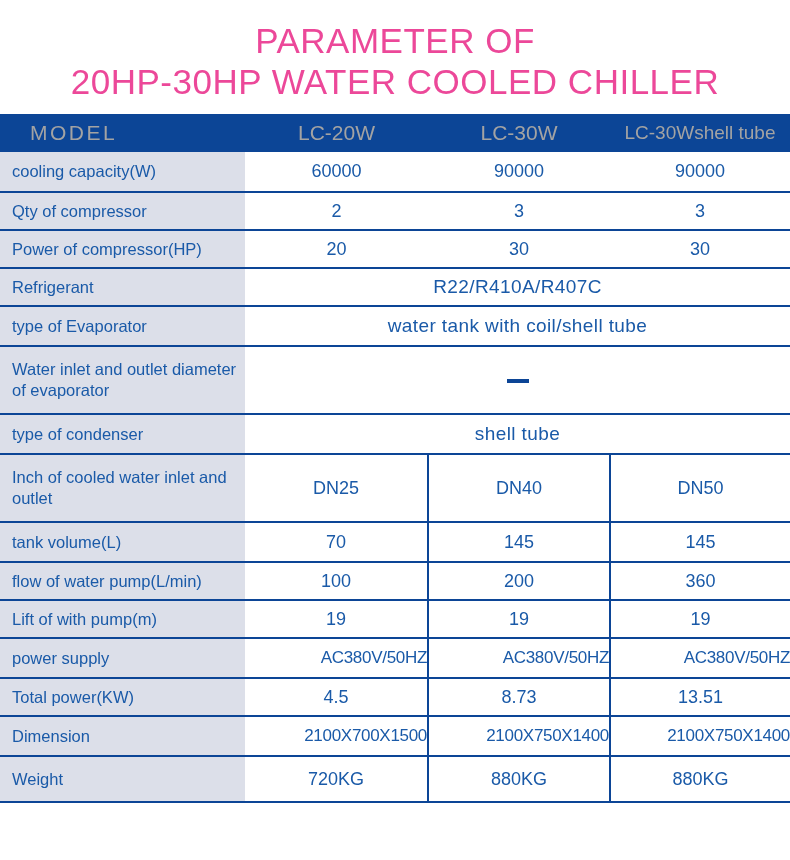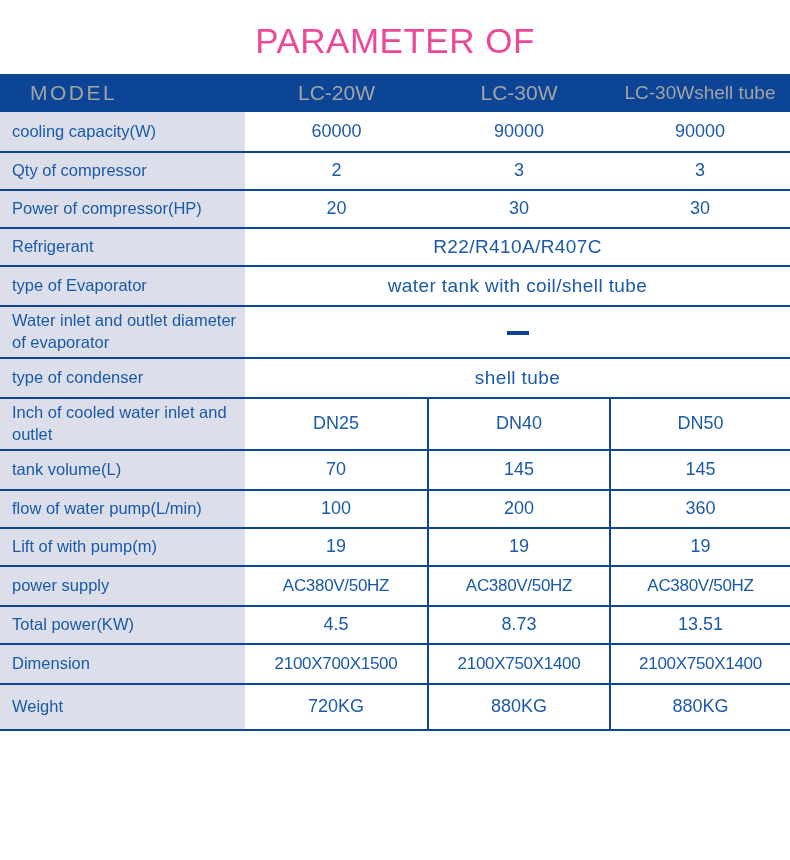--- a/index.html
+++ b/index.html
@@ -89,50 +89,51 @@
   td.val {
     text-align: center;
     font-size: 18px;
   }
   td.val-span {
     text-align: center;
     font-size: 19px;
     letter-spacing: 0.4px;
   }
   td.val-tight {
-    text-align: center;
+    text-align: right;
     font-size: 17px;
     letter-spacing: -0.3px;
   }
   
   tr.divided td.val + td.val,
   tr.divided td.val-tight + td.val-tight {
     border-left: 2px solid #0c4596;
   }
 
   .r-h38 { height: 38px; }
   .r-h40 { height: 40px; }
   .r-h46 { height: 46px; }
-  .r-h52 { height: 52px; }
+  .r-h52 { height: 68px; }
 
   
   .dash {
     display: inline-block;
     width: 22px;
     height: 4px;
     background: #0c4596;
     vertical-align: middle;
   }
   .spaced { letter-spacing: 1.2px; }
 </style>
 </head>
 <body>
 
 <div id="title-block">
   <div class="title-line title-line-1">PARAMETER OF</div>
+  <div class="title-line title-line-2">20HP-30HP WATER COOLED CHILLER</div>
 </div>
 
 <table id="spec-table">
   <colgroup>
     <col class="c-label">
       <col class="c-v1">
       <col class="c-v2">
       <col class="c-v3">
   </colgroup>
   <thead>

